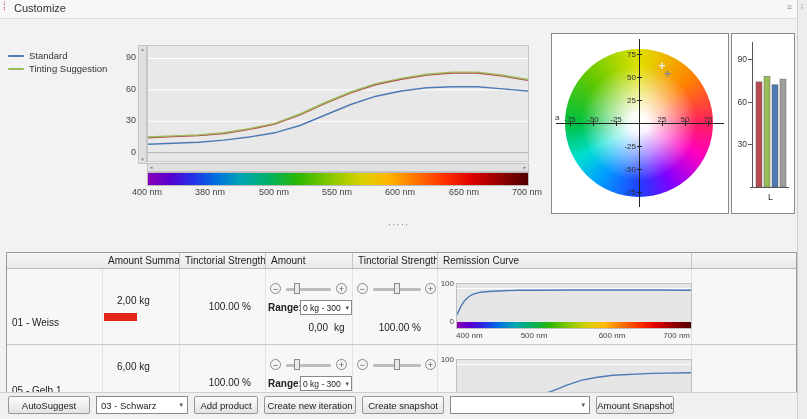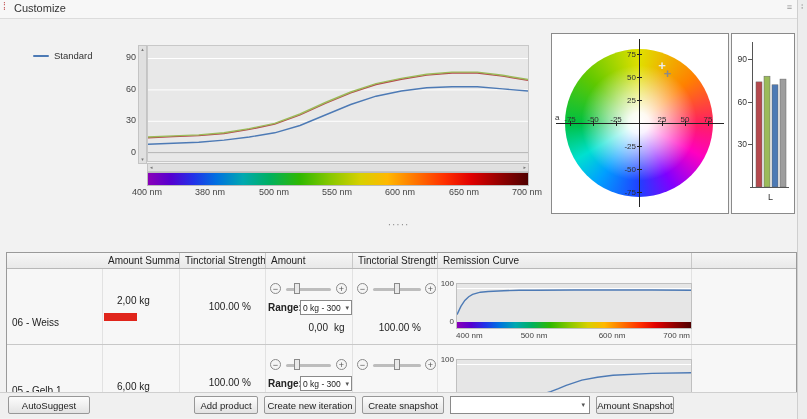--- a/index.html
+++ b/index.html
@@ -8,21 +8,21 @@
 
   
   .titlebar{position:absolute;left:0;top:0;width:797px;height:18px;background:#f7f7f7;border-bottom:1px solid #dcdcdc;}
   .titlebar .grip{position:absolute;left:3px;top:1px;font-size:10px;color:#c05050;}
   .titlebar .title{position:absolute;left:14px;top:2px;font-size:11px;color:#333;}
   .titlebar .menu{position:absolute;right:5px;top:2px;font-size:9px;color:#999;}
   .edge-strip{position:absolute;left:797px;top:0;width:10px;height:419px;background:#ededed;border-left:1px solid #cfcfcf;}
   .edge-strip span{position:absolute;left:3px;top:2px;font-size:8px;color:#888;}
 
   
-  .legend{position:absolute;left:33px;top:50px;width:110px;}
+  .legend{position:absolute;left:8px;top:50px;width:110px;}
   .legend-item{position:relative;height:13px;}
   .swatch{position:absolute;left:0;top:5px;width:16px;height:2px;border-radius:1px;}
   .legend-label{position:absolute;left:21px;top:0;font-size:9.5px;color:#333;white-space:nowrap;}
 
   
   .main-chart{position:absolute;left:120px;top:42px;width:412px;height:170px;}
   .mc-ylab{position:absolute;left:0;width:16px;text-align:right;font-size:9px;color:#444;}
   .mc-vscroll{position:absolute;left:18px;top:3px;width:7px;height:117px;background:#e0e0e0;border:1px solid #c4c4c4;}
   .mc-vscroll .arr{position:absolute;left:0;width:100%;text-align:center;font-size:5px;color:#777;line-height:5px;}
   .mc-vscroll .a1{top:1px;} .mc-vscroll .a2{bottom:1px;}
@@ -123,20 +123,24 @@
     <span class="menu">≡</span>
   </div>
   <div class="edge-strip">
     <span>⁞</span>
   </div>
 
   <div class="legend">
     <div class="legend-item">
       <span class="swatch" style="background-color: rgb(77, 122, 181);"></span>
       <span class="legend-label">Standard</span>
+    </div>
+    <div class="legend-item">
+      <span class="swatch" style="background-color: rgb(155, 187, 89);"></span>
+      <span class="legend-label">Tinting Suggestion</span>
     </div>
   </div>
 
   <div class="main-chart">
     <span class="mc-ylab" style="top:10px">90</span>
     <span class="mc-ylab" style="top:42px">60</span>
     <span class="mc-ylab" style="top:73px">30</span>
     <span class="mc-ylab" style="top:105px">0</span>
     <div class="mc-vscroll">
       <span class="arr a1">▴</span>
@@ -228,21 +232,21 @@
       <div class="hc" style="left:96px;width:77px">Amount Summary</div>
       <div class="hc" style="left:173px;width:86px">Tinctorial Strength Su...</div>
       <div class="hc" style="left:259px;width:87px">Amount</div>
       <div class="hc" style="left:346px;width:85px">Tinctorial Strength</div>
       <div class="hc" style="left:431px;width:254px">Remission Curve</div>
       <div class="hc" style="left:685px;right:0;border-right:none"></div>
     </div>
 
     <div class="grow">
       <div class="cell" style="left:0;width:96px">
-        <span class="cname" style="top:48px">06 - Weiss</span>
+        <span class="cname" style="top:48px">01 - Weiss</span>
       </div>
       <div class="cell" style="left:96px;width:77px">
         <span class="cval" style="left:14px;top:26px">2,00 kg</span>
         <div class="as-bar" style="background-color: rgb(224, 37, 27);"></div>
       </div>
       <div class="cell" style="left:173px;width:86px">
         <span class="cval" style="right:14px;top:32px">100.00 %</span>
       </div>
       <div class="cell" style="left:259px;width:87px">
         <div class="stepper">
@@ -287,21 +291,21 @@
         </div>
       </div>
       <div class="cell" style="left:685px;right:0;border-right:none"></div>
     </div>
 
     <div class="grow">
       <div class="cell" style="left:0;width:96px">
         <span class="cname" style="top:40px">05 - Gelb 1</span>
       </div>
       <div class="cell" style="left:96px;width:77px">
-        <span class="cval" style="left:14px;top:36px">6,00 kg</span>
+        <span class="cval" style="left:14px;top:16px">6,00 kg</span>
       </div>
       <div class="cell" style="left:173px;width:86px">
         <span class="cval" style="right:14px;top:32px">100.00 %</span>
       </div>
       <div class="cell" style="left:259px;width:87px">
         <div class="stepper">
           <span class="step-btn" style="left:4px">−</span>
           <span class="slider-track" style="left:20px;width:45px"></span>
           <span class="slider-thumb" style="left:28px"></span>
           <span class="step-btn" style="left:70px">+</span>
@@ -336,20 +340,24 @@
           </div>
 
         </div>
       </div>
       <div class="cell" style="left:685px;right:0;border-right:none"></div>
     </div>
   </div>
 
   <div class="toolbar">
     <div class="btn" style="left:8px;width:82px">AutoSuggest</div>
+    <div class="tb-dd" style="left:96px;width:92px">
+      <span>03 - Schwarz</span>
+      <span class="dd-arrow">▾</span>
+    </div>
     <div class="btn" style="left:194px;width:64px">Add product</div>
     <div class="btn" style="left:264px;width:92px">Create new iteration</div>
     <div class="btn" style="left:362px;width:82px">Create snapshot</div>
     <div class="tb-dd" style="left:450px;width:140px">
       <span></span>
       <span class="dd-arrow">▾</span>
     </div>
     <div class="btn" style="left:596px;width:78px">Amount Snapshot</div>
   </div>
 

